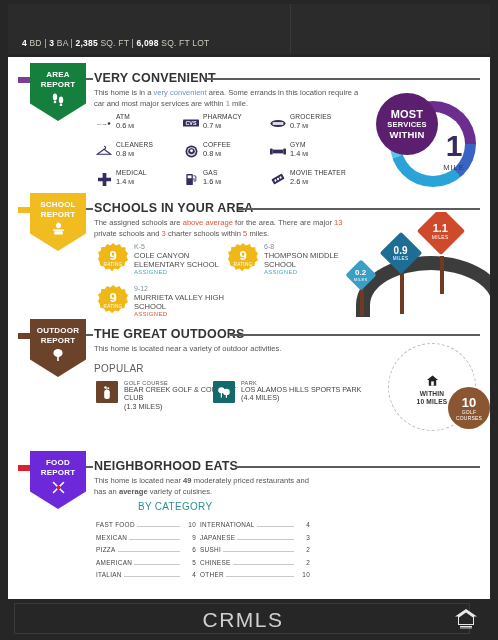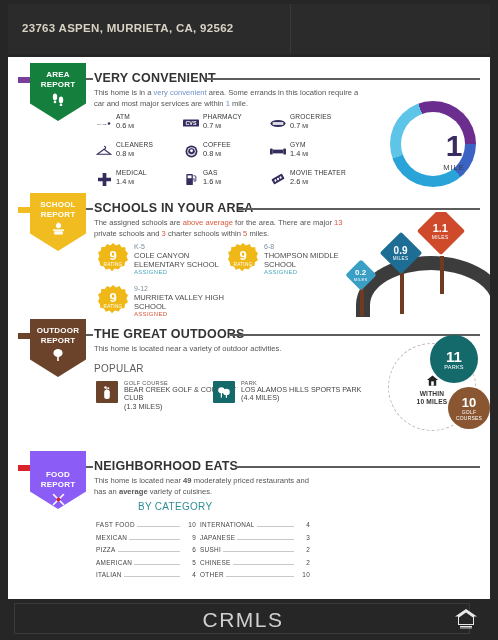--- a/index.html
+++ b/index.html
@@ -163,21 +163,33 @@
               display:flex; align-items:center; justify-content:center;
               font-size:21px; color:#cfcfcf; letter-spacing:1.5px; }
   .eho { position:absolute; right:20px; top:8px; width:24px; height:22px; color:#e8e8e8; }
 </style>
 </head>
 <body>
 
 <div class="hdr">
   <div class="hdr-inner"></div>
   <div class="hdr-div"></div>
-  <div class="addr">23763 ASPEN, MURRIETA, CA, 92562</div>
+  <div class="sub">
+    <b>4</b>
+    <span>BD</span>
+    <span>|</span>
+    <b>3</b>
+    <span>BA</span>
+    <span>|</span>
+    <b>2,385</b>
+    <span>SQ. FT</span>
+    <span>|</span>
+    <b>6,098</b>
+    <span>SQ. FT LOT</span>
+  </div>
 </div>
 
 <div class="page">
 
   <div class="sec" style="top:6px;">
     <div class="badge-wrap">
       <div class="ribbon" style="background:#7b3f98;"></div>
       <div class="shield" style="background:#15803d;">
         <div class="bt">AREA</div>
         <div class="bt">REPORT</div>
@@ -301,20 +313,25 @@
           </svg>
         </div>
       <div class="pn">MOVIE THEATER</div>
       <div class="pd"><span>2.6</span> <em>MI</em></div>
     </div>
 
     <div class="donut-wrap">
       <div class="donut"></div>
       <div class="donut-num">1</div>
       <div class="donut-mile">MILE</div>
+      <div class="circ-badge">
+        <span class="cb1">MOST</span>
+        <span class="cb2">SERVICES</span>
+        <span class="cb3">WITHIN</span>
+      </div>
     </div>
   </div>
 
   <div class="sec" style="top:136px;">
     <div class="badge-wrap">
       <div class="ribbon" style="background:#f0bc20;"></div>
       <div class="shield" style="background:#f0bc20;">
         <div class="bt">SCHOOL</div>
         <div class="bt">REPORT</div>
         <div class="sicon">
@@ -452,34 +469,30 @@
     <div class="orbit-center">
       <div class="hic">
         <svg width="13" height="12" viewBox="0 0 14 12">
             <path d="M7 0 13 5h-2v6H3V5H1z" fill="#222"></path>
             <rect x="5.6" y="6.4" width="2.8" height="4.6" fill="#fff"></rect>
           </svg>
       </div>
       <div class="ctxt">WITHIN</div>
       <div class="ctxt">10 MILES</div>
     </div>
-    <div class="ocirc" style="left:44px; top:0px; width:48px; height:48px; background:#14696b;">
-      <span class="on" style="font-size:15px; line-height:15px;">11</span>
-      <span class="ol" style="font-size:5.6px;">PARKS</span>
-    </div>
     <div class="ocirc" style="left:62px; top:52px; width:42px; height:42px; background:#8a5632;">
       <span class="on" style="font-size:13px; line-height:13px;">10</span>
       <span class="ol" style="font-size:5px; line-height:6px; width:34px;">GOLF COURSES</span>
     </div>
   </div>
 
   <div class="sec" style="top:394px;">
     <div class="badge-wrap">
       <div class="ribbon" style="background:#d8232a;"></div>
-      <div class="shield" style="background:#8b5cf6;justify-content:flex-end;">
+      <div class="shield" style="background:#6d28d9;">
         <div class="bt">FOOD</div>
         <div class="bt">REPORT</div>
         <div class="sicon">
           <svg width="15" height="15" viewBox="0 0 15 15">
               <g stroke="#fff" stroke-width="1.6" stroke-linecap="round">
                 <line x1="2.5" y1="2.5" x2="12.5" y2="12.5"></line>
                 <line x1="12.5" y1="2.5" x2="2.5" y2="12.5"></line>
               </g>
               <circle cx="7.5" cy="7.5" r="1.9" fill="#d8232a"></circle>
             </svg>

